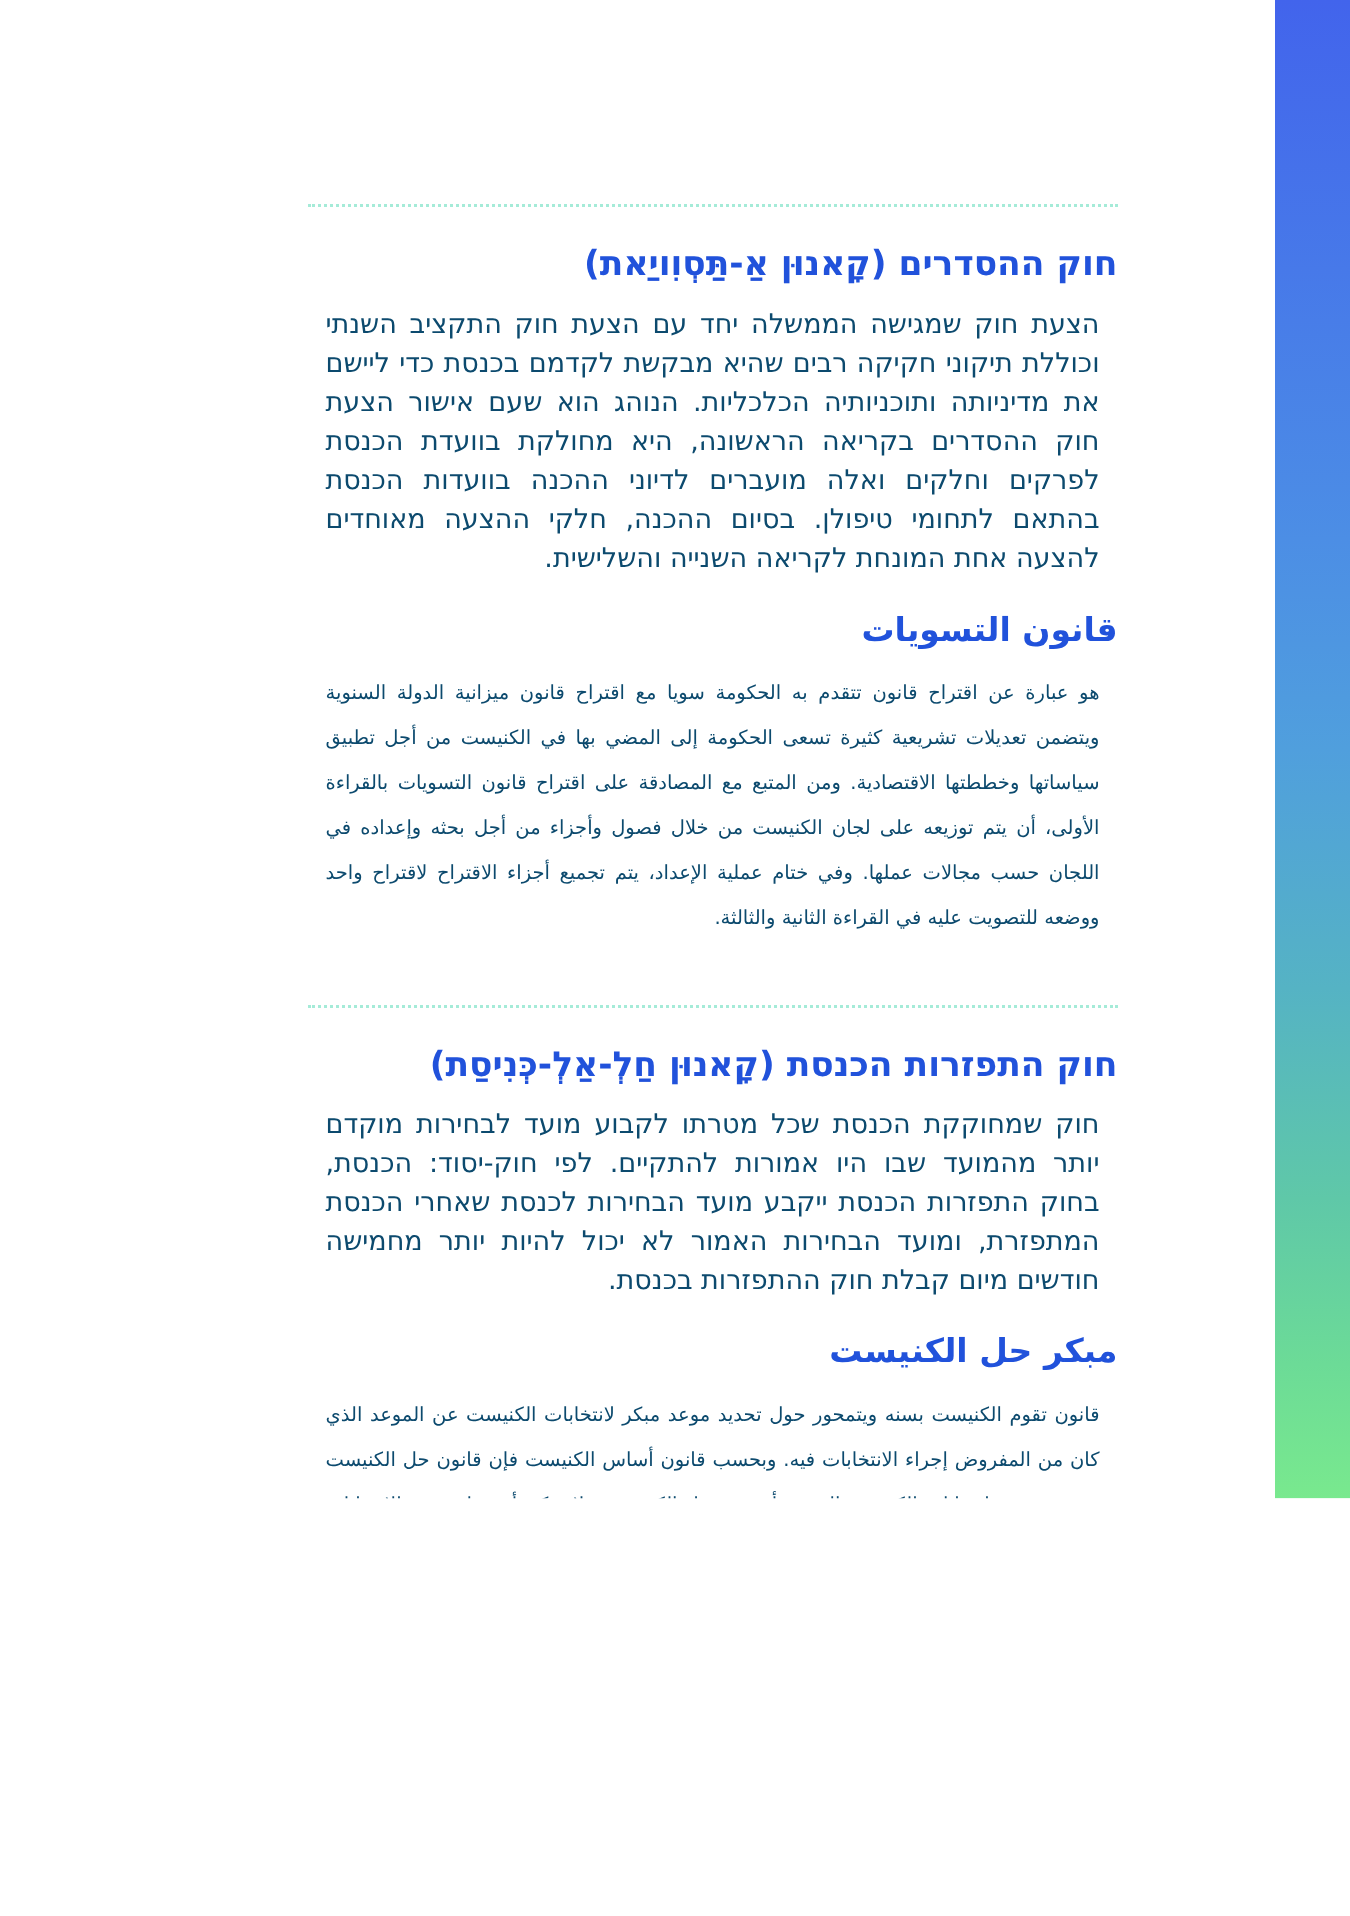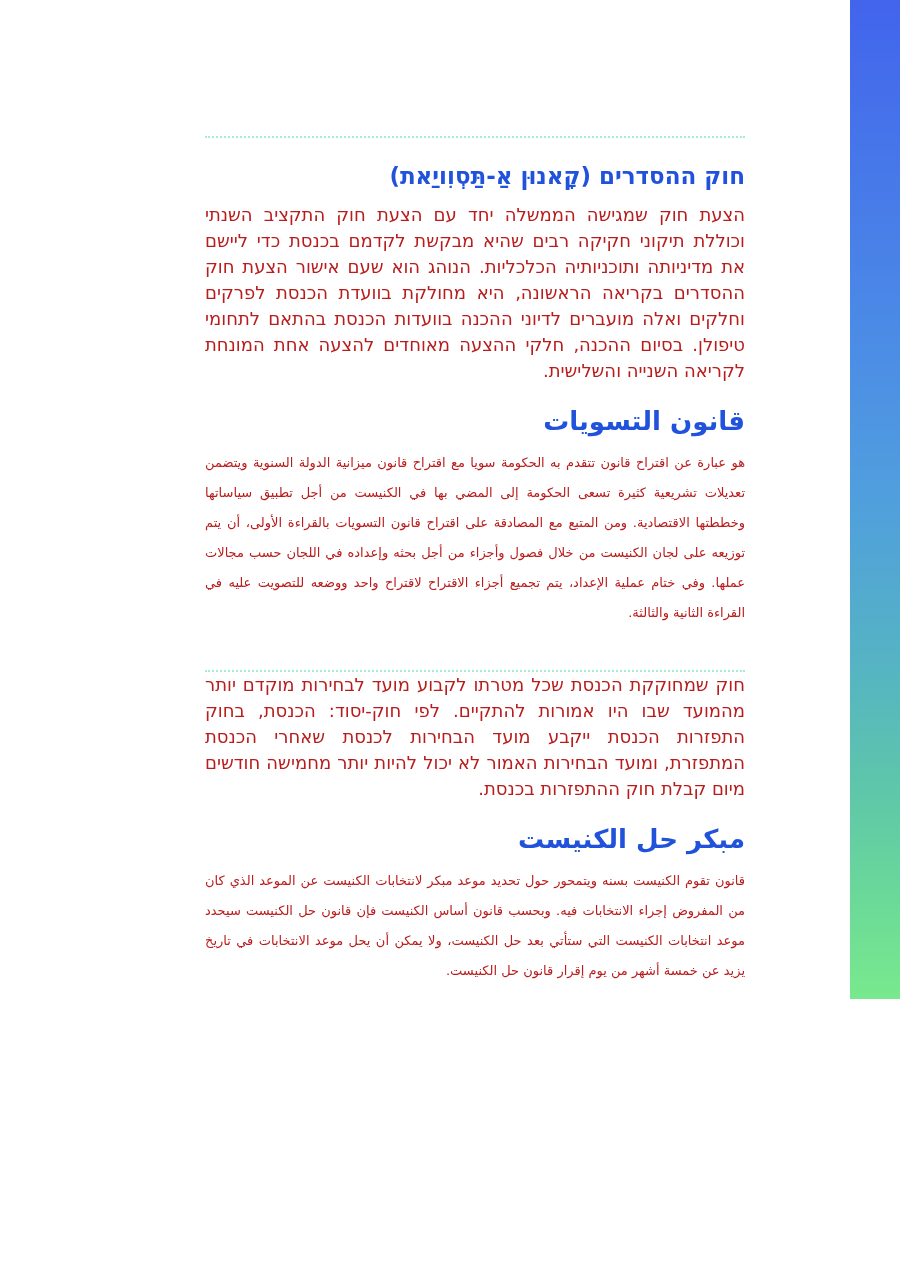--- a/index.html
+++ b/index.html
@@ -49,26 +49,26 @@
     font-weight: 700;
     margin: 0;
   }
   .heading.he {
     margin: 24px 0 10px 0;
     font-size: 23px;
     line-height: 1.3;
   }
   .heading.ar {
     margin: 20px 0 9px 0;
-    font-size: 26px;
+    font-size: 22px;
     line-height: 1.35;
   }
   .body-text {
-    margin: 0;
-    color: #b91c1c;
+    margin: 12px;
+    color: #0c4a6e;
     text-align: justify;
   }
   .body-text.he {
     font-size: 18px;
     line-height: 26px;
   }
   .body-text.ar {
     font-size: 13px;
     line-height: 30px;
   }
@@ -95,20 +95,21 @@
     <h2 class="heading he" lang="he">חוק ההסדרים (קָאנוּן אַ-תַּסְוִויַאת)</h2>
 
     <p class="body-text he" lang="he">הצעת חוק שמגישה הממשלה יחד עם הצעת חוק התקציב השנתי וכוללת תיקוני חקיקה רבים שהיא מבקשת לקדמם בכנסת כדי ליישם את מדיניותה ותוכניותיה הכלכליות. הנוהג הוא שעם אישור הצעת חוק ההסדרים בקריאה הראשונה, היא מחולקת בוועדת הכנסת לפרקים וחלקים ואלה מועברים לדיוני ההכנה בוועדות הכנסת בהתאם לתחומי טיפולן. בסיום ההכנה, חלקי ההצעה מאוחדים להצעה אחת המונחת לקריאה השנייה והשלישית.</p>
 
     <h2 class="heading ar" lang="ar">قانون التسويات</h2>
 
     <p class="body-text ar" lang="ar">هو عبارة عن اقتراح قانون تتقدم به الحكومة سويا مع اقتراح قانون ميزانية الدولة السنوية ويتضمن تعديلات تشريعية كثيرة تسعى الحكومة إلى المضي بها في الكنيست من أجل تطبيق سياساتها وخططتها الاقتصادية. ومن المتبع مع المصادقة على اقتراح قانون التسويات بالقراءة الأولى، أن يتم توزيعه على لجان الكنيست من خلال فصول وأجزاء من أجل بحثه وإعداده في اللجان حسب مجالات عملها. وفي ختام عملية الإعداد، يتم تجميع أجزاء الاقتراح لاقتراح واحد ووضعه للتصويت عليه في القراءة الثانية والثالثة.</p>
 
     <div class="divider second"></div>
 
+    <h2 class="heading he" lang="he">חוק התפזרות הכנסת (קָאנוּן חַלְ-אַלְ-כְּנִיסַת)</h2>
 
     <p class="body-text he" lang="he">חוק שמחוקקת הכנסת שכל מטרתו לקבוע מועד לבחירות מוקדם יותר מהמועד שבו היו אמורות להתקיים. לפי חוק-יסוד: הכנסת, בחוק התפזרות הכנסת ייקבע מועד הבחירות לכנסת שאחרי הכנסת המתפזרת, ומועד הבחירות האמור לא יכול להיות יותר מחמישה חודשים מיום קבלת חוק ההתפזרות בכנסת.</p>
 
     <h2 class="heading ar" lang="ar">مبكر حل الكنيست</h2>
 
     <p class="body-text ar" lang="ar">قانون تقوم الكنيست بسنه ويتمحور حول تحديد موعد مبكر لانتخابات الكنيست عن الموعد الذي كان من المفروض إجراء الانتخابات فيه. وبحسب قانون أساس الكنيست فإن قانون حل الكنيست سيحدد موعد انتخابات الكنيست التي ستأتي بعد حل الكنيست، ولا يمكن أن يحل موعد الانتخابات في تاريخ يزيد عن خمسة أشهر من يوم إقرار قانون حل الكنيست.</p>
 
   </div>
 
   <div class="page-number">40</div>

